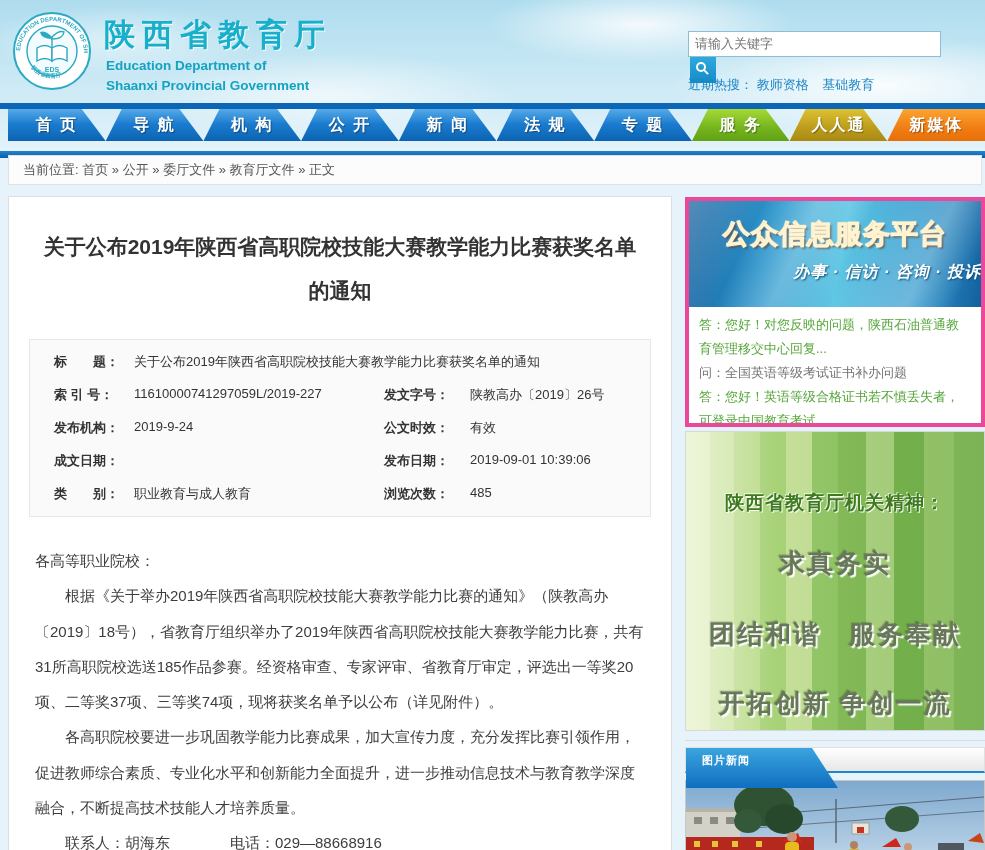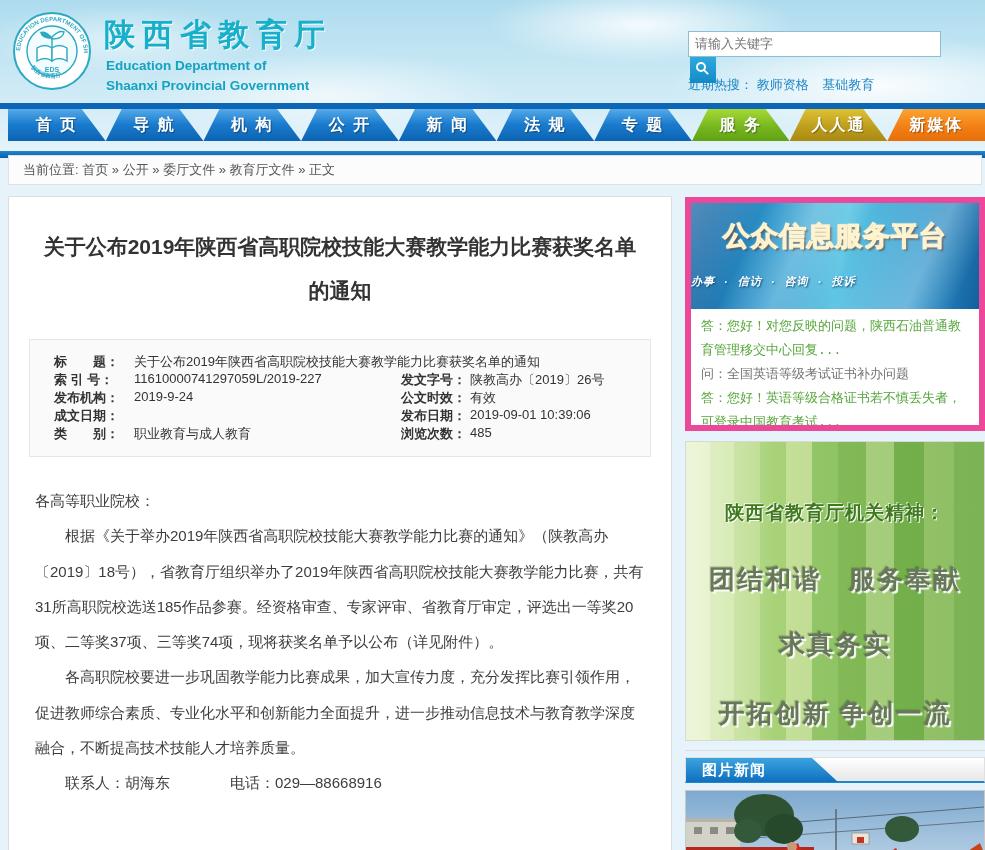--- a/index.html
+++ b/index.html
@@ -48,62 +48,62 @@
   .tab.orange { background:linear-gradient(180deg,#fba432 0%,#f17d14 60%,#e86f08 100%); }
 
   
   .breadcrumb { position:absolute; top:155px; left:8px; width:974px; height:30px; background:#fcfcfc;
     border:1px solid #e1e1e1; line-height:28px; padding-left:14px; font-size:13px; color:#555; }
 
   
   .main { position:absolute; top:196px; left:8px; width:664px; height:664px; background:#fff; border:1px solid #dedede; }
   .art-title { margin:28px 28px 0; text-align:center; font-size:21px; font-weight:bold; color:#333; line-height:2.1; }
   .meta { margin:26px 20px 0; border:1px solid #e6e6e6; background:#fafafa; padding:13px 10px 13px 0;
-    display:grid; grid-template-columns:104px 250px 86px 1fr; font-size:13px; color:#333; }
+    display:grid; grid-template-columns:104px 250px 86px 1fr; row-gap:15px; font-size:13px; color:#333; }
   .meta .lbl { font-weight:bold; padding-left:24px; white-space:nowrap; }
-  .meta .lbl2 { font-weight:bold; white-space:nowrap;margin-left:17px; }
+  .meta .lbl2 { font-weight:bold; white-space:nowrap; }
   .meta .span3 { grid-column:2 / 5; }
   .body-text { margin:26px 26px 0; font-size:15px; color:#3d3d3d; line-height:2.35; }
   .body-text p.ind { text-indent:2em; }
 
   
   .sidebar { position:absolute; left:685px; top:197px; width:300px; }
-  .sb-box1 { border:6px solid #ec4899; background:#fff;font-family:Liberation Mono, monospace; }
+  .sb-box1 { border:4px solid #ec4899; background:#fff; }
   .banner { height:106px; position:relative; overflow:hidden;
     background:
       linear-gradient(115deg, rgba(255,255,255,.28) 0%, rgba(255,255,255,0) 22%, rgba(255,255,255,.25) 38%, rgba(255,255,255,0) 55%, rgba(255,255,255,.3) 78%, rgba(255,255,255,0) 92%),
       linear-gradient(100deg,#135f9e 0%, #2d96cc 28%, #5fc6e4 52%, #2d96cc 78%, #135f9e 100%); }
   .banner-title { margin-top:15px; text-align:center; font-size:27px; font-weight:900; letter-spacing:1px;
     color:#ffb71c; -webkit-text-stroke:1px #fff3d0;
     text-shadow:0 0 2px #fff, 2px 2px 2px rgba(110,40,0,.6); }
-  .banner-sub { margin-top:20px; text-align:left; font-style:italic; font-weight:bold; font-size:11px;
+  .banner-sub { margin-top:10px; text-align:right; font-style:italic; font-weight:bold; font-size:16px;
     color:#fff; letter-spacing:1px; text-shadow:1px 1px 2px #0a4f7e; }
   .qa { height:116px; overflow:hidden; padding:6px 10px 0; font-size:13px; line-height:1.85; }
   .qa div { white-space:normal; cursor:pointer; }
   .qa .a { color:#56a63b; }
   .qa .q { color:#737373; }
 
-  .spirit { margin-top:10px; height:300px; border:1px solid #d8d8d8; text-align:center; overflow:hidden;
+  .spirit { margin-top:4px; height:300px; border:1px solid #d8d8d8; text-align:center; overflow:hidden;
     background-image:
       linear-gradient(90deg, rgba(255,255,255,.5) 0%, rgba(255,255,255,0) 30%, rgba(40,110,30,.10) 70%, rgba(40,110,30,.16) 100%),
       repeating-linear-gradient(90deg,
         #dcecb4 0 24px, #cce4a0 24px 48px, #bcdc8c 48px 74px, #a8d278 74px 100px,
         #c6e098 100px 126px, #96c868 126px 152px, #88be5a 152px 180px, #b2d684 180px 208px,
         #7cb850 208px 238px, #a0cc70 238px 268px, #8cc05e 268px 300px); }
   .spirit-head { margin-top:58px; font-size:19px; font-weight:bold; color:#3e7a1e; letter-spacing:1px;
     text-shadow:1px 1px 0 rgba(255,255,255,.95), -1px -1px 0 rgba(255,255,255,.7); }
   .spirit-line { font-size:26px; font-weight:900; color:#68775c; letter-spacing:2px;
     text-shadow:2px 2px 1px rgba(255,255,255,.95), -1px -1px 1px rgba(50,70,35,.35); }
   .sl1 { margin-top:36px; } .sl2 { margin-top:30px; } .sl3 { margin-top:34px; }
 
   .pn-divider { margin-top:9px; border-top:1px solid #dcdcdc; }
   .pn-bar { margin-top:6px; height:26px; background:linear-gradient(#ffffff,#e7e7e7);
     border:1px solid #e0e0e0; border-bottom:2px solid #1d86cc; position:relative; }
-  .pn-tab { position:absolute; left:0; top:0; height:24px; width:152px; line-height:24px; padding-left:16px;
-    color:#fff; font-size:15px; font-weight:bold; letter-spacing:1px;
+  .pn-tab { position:absolute; left:0; top:0; height:40px; width:152px; line-height:24px; padding-left:16px;
+    color:#fff; font-size:11px; font-weight:bold; letter-spacing:1px;
     background:linear-gradient(180deg,#3ba4de,#0f6fc0); clip-path:polygon(0 0, calc(100% - 26px) 0, 100% 100%, 0 100%); }
   .photo { margin-top:7px; height:85px; border:1px solid #c8c8c8; overflow:hidden; background:#9cb9d2; cursor:pointer; }
 </style>
 </head>
 <body>
 
 <div class="page">
 
   <div class="sky">
     <svg class="logo" viewBox="0 0 80 80">
@@ -212,22 +212,22 @@
       <div class="qa">
         <div class="a">答：您好！对您反映的问题，陕西石油普通教育管理移交中心回复...</div>
         <div class="q">问：全国英语等级考试证书补办问题</div>
         <div class="a">答：您好！英语等级合格证书若不慎丢失者，可登录中国教育考试...</div>
 
       </div>
     </div>
 
     <div class="spirit">
       <div class="spirit-head">陕西省教育厅机关精神：</div>
+      <div class="spirit-line sl2">求真务实</div>
       <div class="spirit-line sl1">团结和谐　服务奉献</div>
-      <div class="spirit-line sl2">求真务实</div>
       <div class="spirit-line sl3">开拓创新 争创一流</div>
     </div>
 
     <div class="pn-divider"></div>
     <div class="pn-bar">
       <div class="pn-tab">图片新闻</div>
     </div>
 
     <div class="photo">
       <svg viewBox="0 0 298 85" width="298" height="85">

